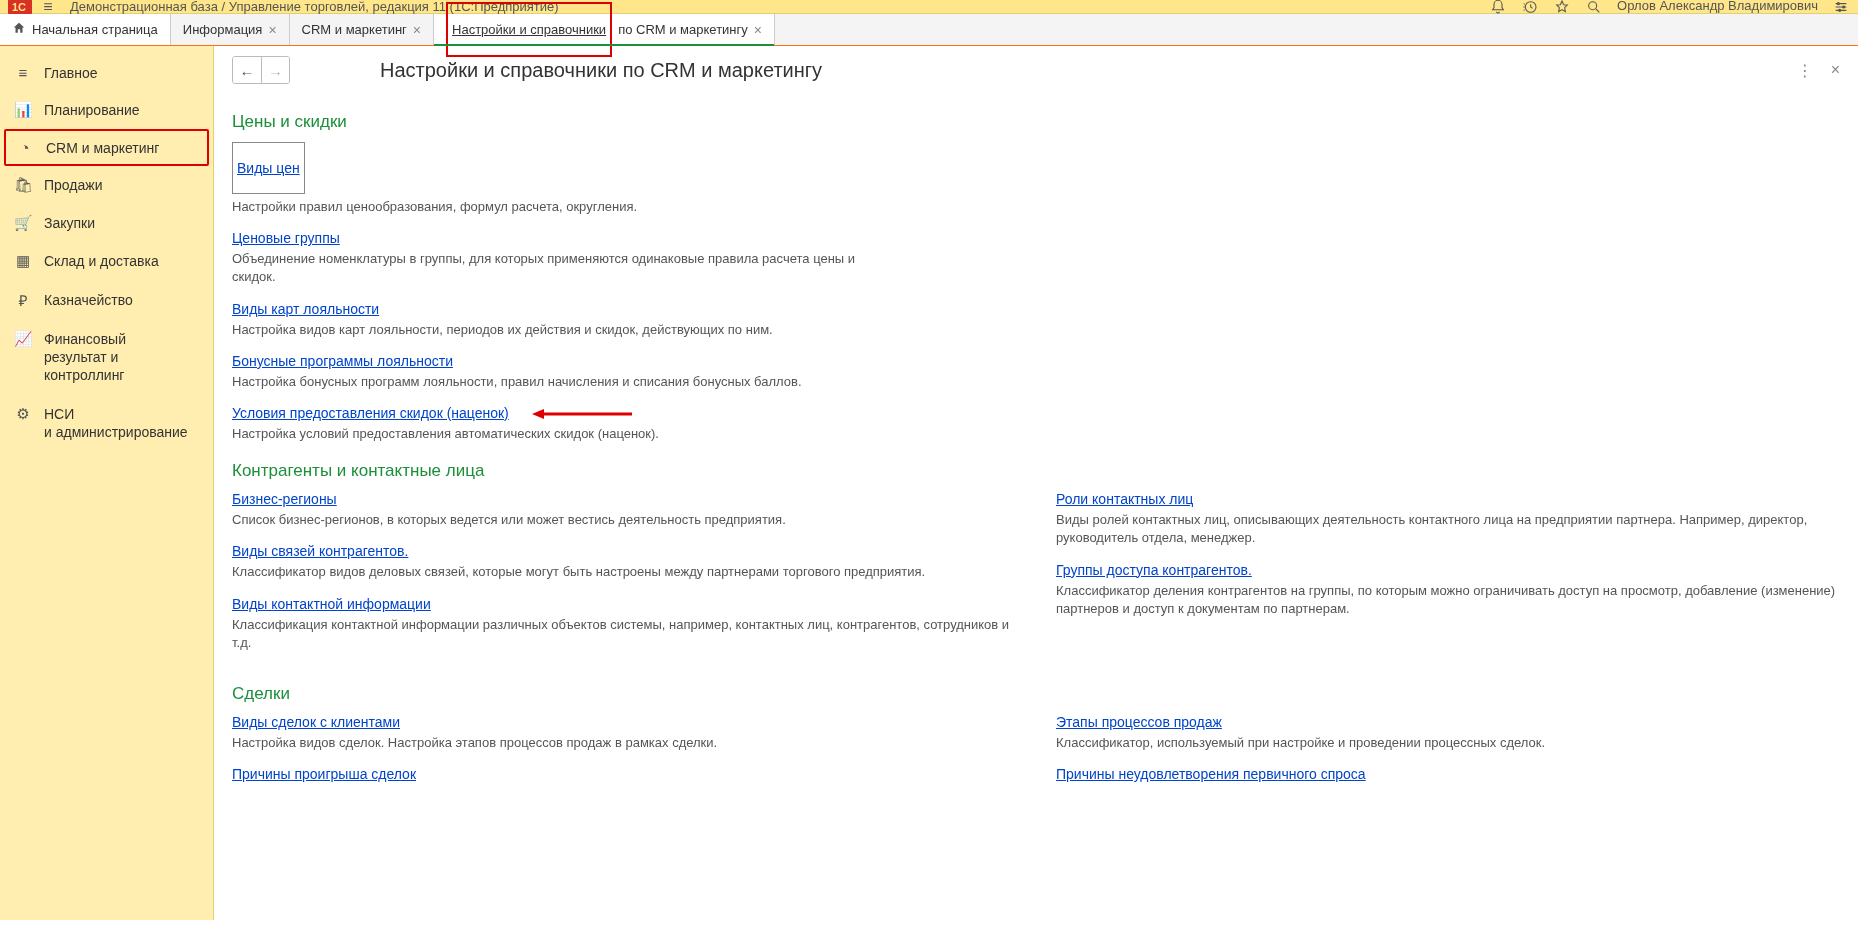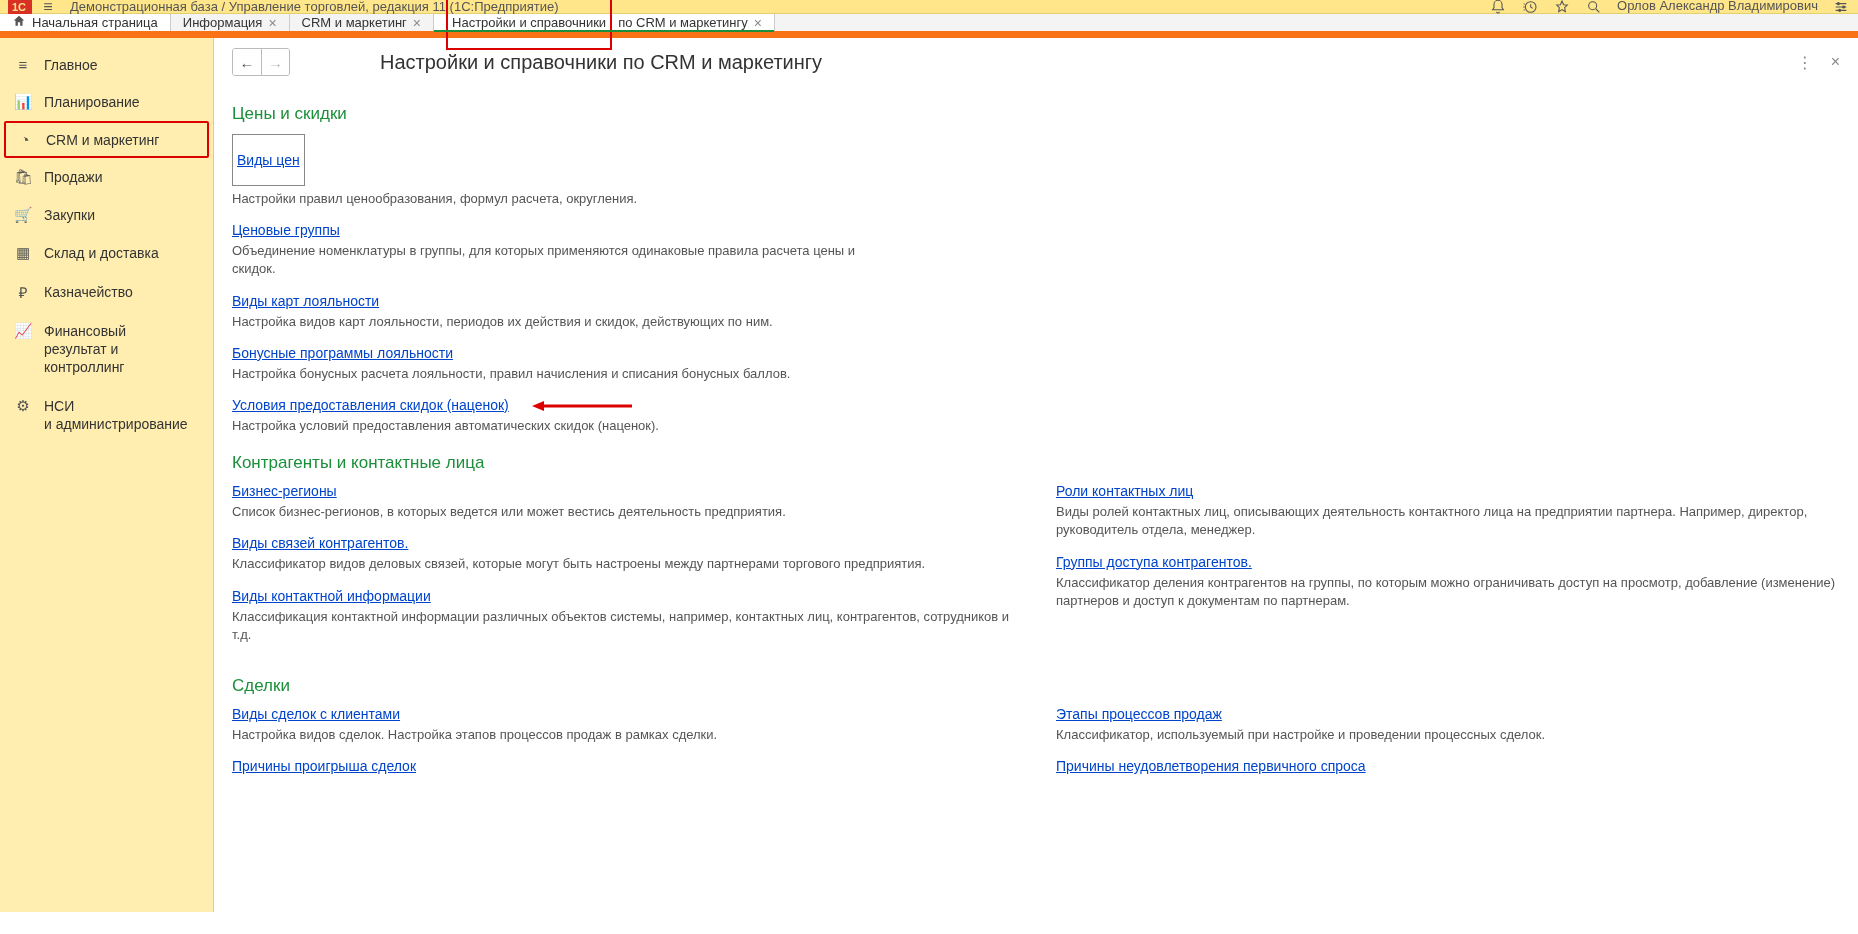--- a/index.html
+++ b/index.html
@@ -6,27 +6,27 @@
 body { background: #fff; font-size: 13px; color: #333; overflow: hidden; }
 
 .titlebar { background: #ffe68a; height: 14px; display: flex; align-items: center; padding: 0 8px; border-bottom: 1px solid #e0d070; }
 .titlebar .logo { width: 24px; height: 18px; margin-right: 6px; }
 .titlebar .menu-icon { width: 20px; text-align:center; font-size:16px; color:#555; margin-right: 12px; cursor:pointer; }
 .titlebar .title { color: #555; font-size: 13px; }
 .titlebar .right { margin-left: auto; display:flex; align-items:flex-start; gap: 14px; }
 .titlebar .right .ico { width:18px; height:18px; color:#555; cursor:pointer; display:flex; align-items:center; justify-content:center; }
 .titlebar .right .user { color:#555; font-size:13px; }
 
-.tabbar { background: #f4f4f4; height: 24px; display: flex; align-items: stretch; border-bottom: 7px solid #f97316; text-align: center; }
+.tabbar { background: #f4f4f4; height: 32px; display: flex; align-items: stretch; border-bottom: 1px solid #f97316; text-align: center; }
 .tab { display:flex; align-items:center; padding: 0 12px; border-right:1px solid #ccc; cursor:pointer; gap:6px; position:relative; }
 .tab.home { background:#fff; }
 .tab .close { color:#888; font-size:14px; }
 .tab.active { background:#fff; }
 .tab.active::after { content:''; position:absolute; left:0; right:0; bottom:-1px; height:2px; background:#1b8f3a; }
-.highlight-box { border: 2px solid #d00; padding: 18px 4px; display:inline-block; }
+.highlight-box { border: 2px solid #d00; padding: 18px 4px; display:inline-block;text-decoration:underline; }
 
 .main { display:flex; height: calc(100vh - 60px); }
 .sidebar { width: 214px; background: #ffeeb0; border-right:1px solid #e0d070; padding-top:8px; }
 .side-item { display:flex; align-items:center; padding: 10px 14px; gap:12px; cursor:pointer; color:#333; font-size:14px; }
 .side-item .ico { width:18px; text-align:center; color:#555; font-size:15px; }
 .side-item.hl { border: 2px solid #d00; margin: 0 4px; border-radius:2px; padding: 8px 10px; }
 .side-item.multi { align-items:flex-start; }
 .side-item.multi .lbl { line-height:1.3; }
 
 .content { flex:1; padding: 10px 18px 18px 18px; overflow-y:auto; position:relative; }
@@ -176,21 +176,21 @@
     </div>
 
     <h3 class="section">Цены и скидки</h3>
     <div><span class="link boxed">Виды цен</span></div>
     <div class="desc">Настройки правил ценообразования, формул расчета, округления.</div>
     <div><span class="link">Ценовые группы</span></div>
     <div class="desc">Объединение номенклатуры в группы, для которых применяются одинаковые правила расчета цены и скидок.</div>
     <div><span class="link">Виды карт лояльности</span></div>
     <div class="desc">Настройка видов карт лояльности, периодов их действия и скидок, действующих по ним.</div>
     <div><span class="link">Бонусные программы лояльности</span></div>
-    <div class="desc">Настройка бонусных расчета лояльности, правил начисления и списания бонусных баллов.</div>
+    <div class="desc">Настройка бонусных программ лояльности, правил начисления и списания бонусных баллов.</div>
     <div style="position:relative">
       <span class="link">Условия предоставления скидок (наценок)</span>
       <span style="position:absolute; left: 300px; top:2px;">
         <svg width="100" height="14">
             <line x1="100" y1="7" x2="8" y2="7" stroke="#d00" stroke-width="3"></line>
             <polygon points="0,7 12,2 12,12" fill="#d00"></polygon>
           </svg>
       </span>
     </div>
     <div class="desc">Настройка условий предоставления автоматических скидок (наценок).</div>

